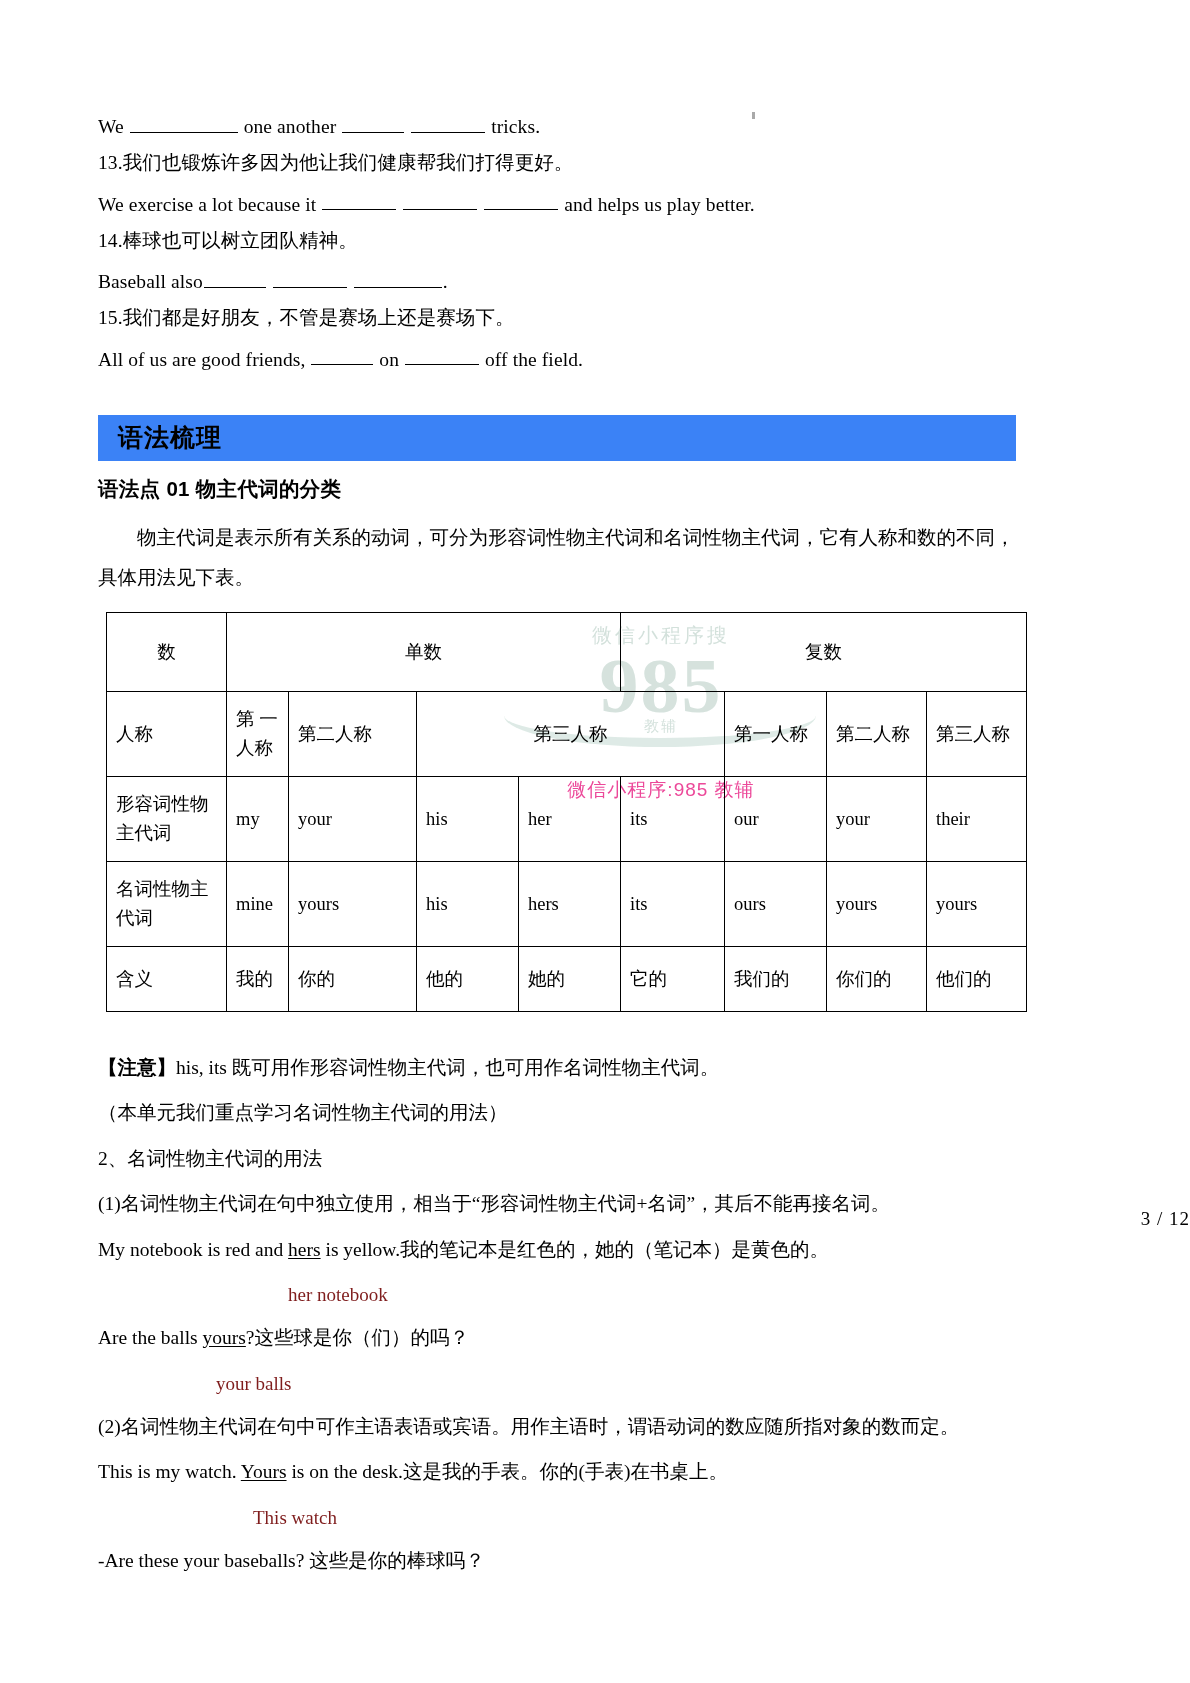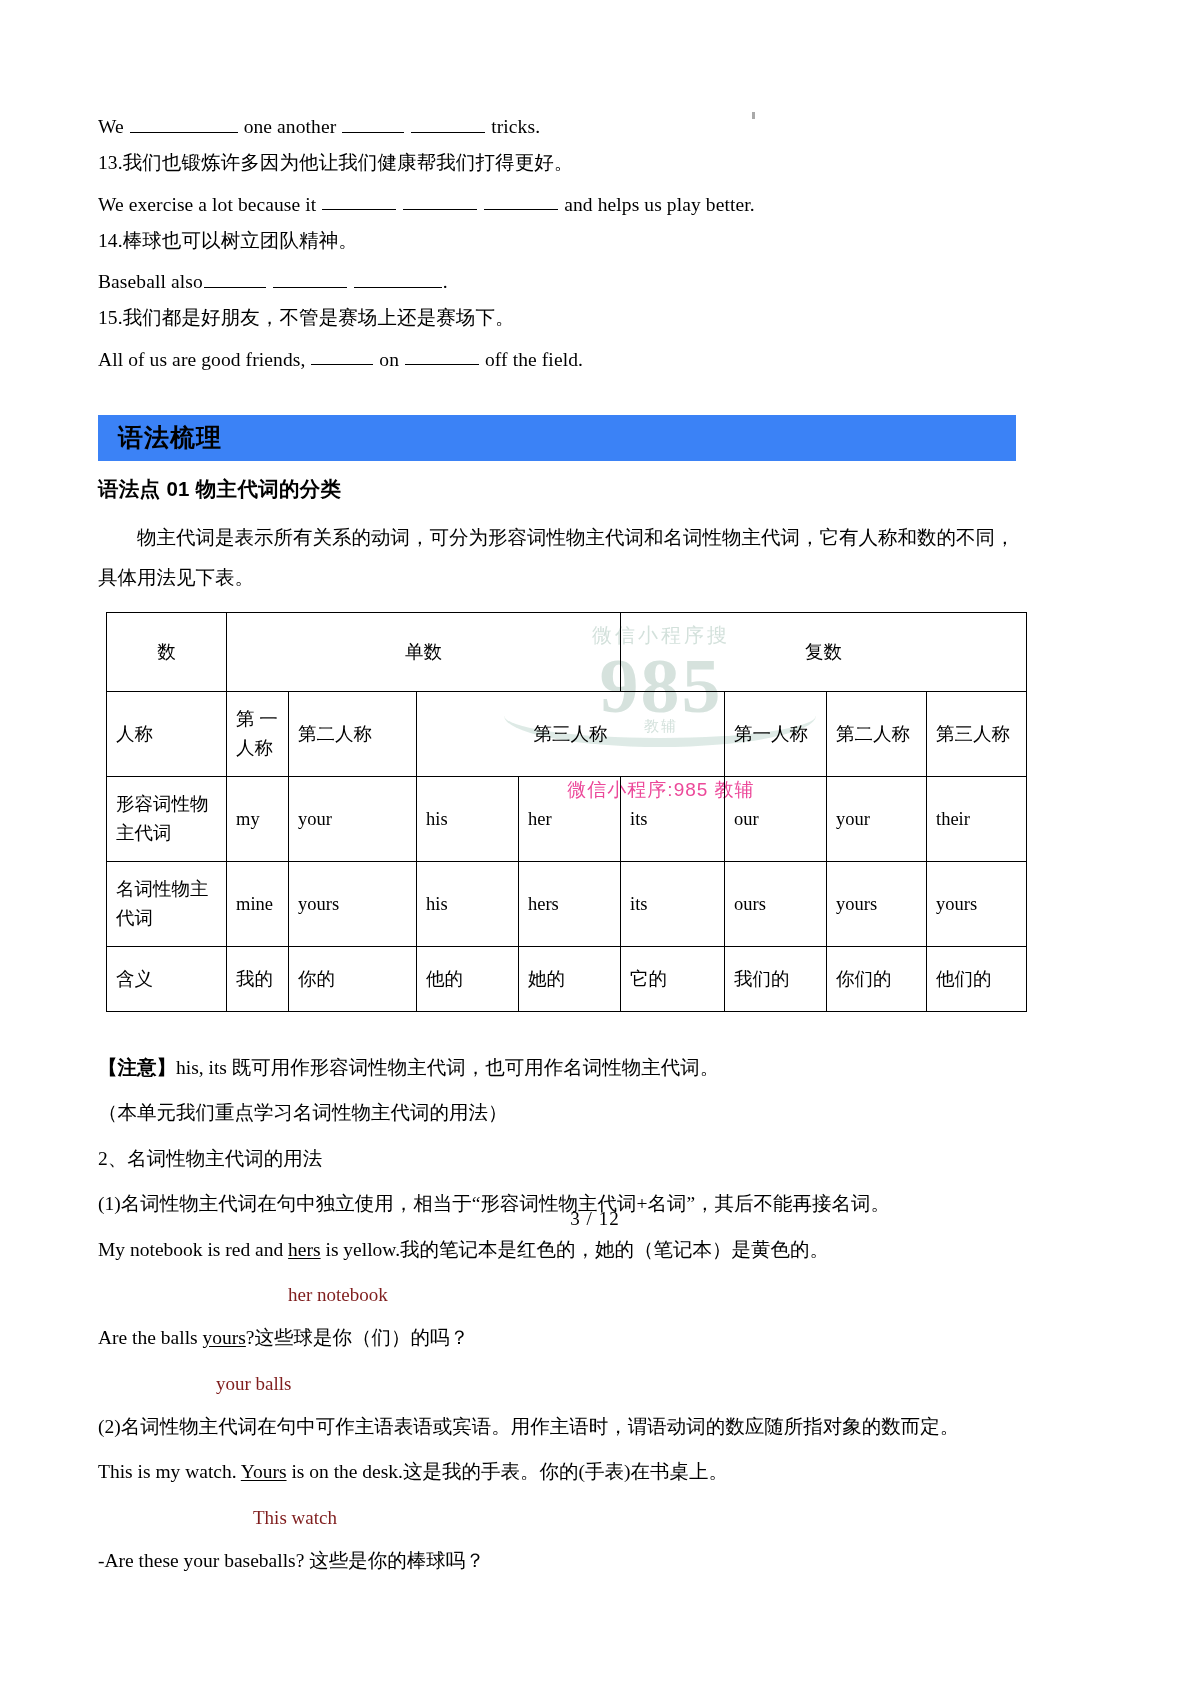--- a/index.html
+++ b/index.html
@@ -191,21 +191,21 @@
   }
   .ind-1 { padding-left: 190px; }
   .ind-2 { padding-left: 118px; }
   .ind-3 { padding-left: 155px; }
 
   .footer {
     position: absolute;
     left: 0;
     right: 0;
     bottom: 186px;
-    text-align: center;
+    text-align: right;
     font-size: 19px;
     letter-spacing: 1px;
   }
 </style>
 </head>
 <body>
 
 <div class="page">
 
   <div class="stray-mark"></div>

